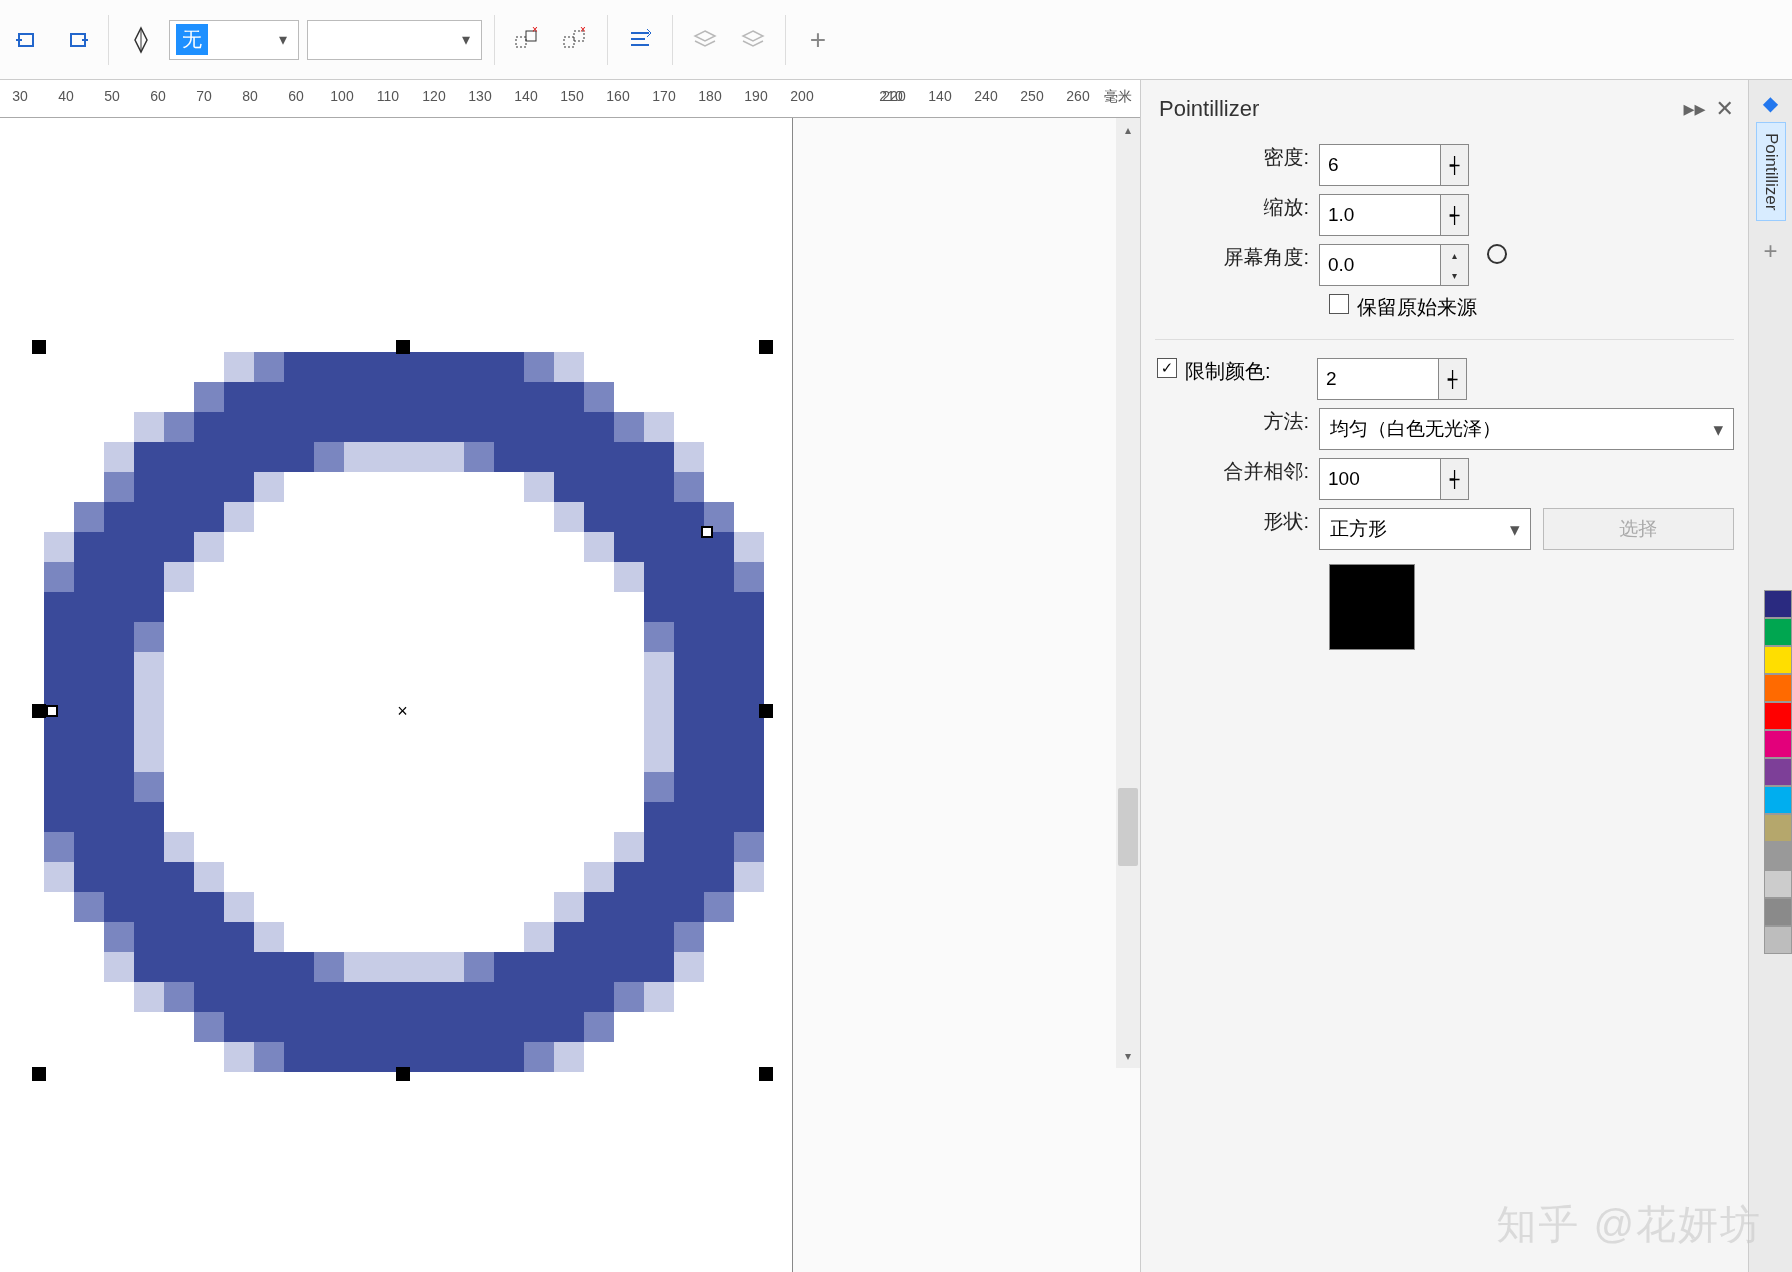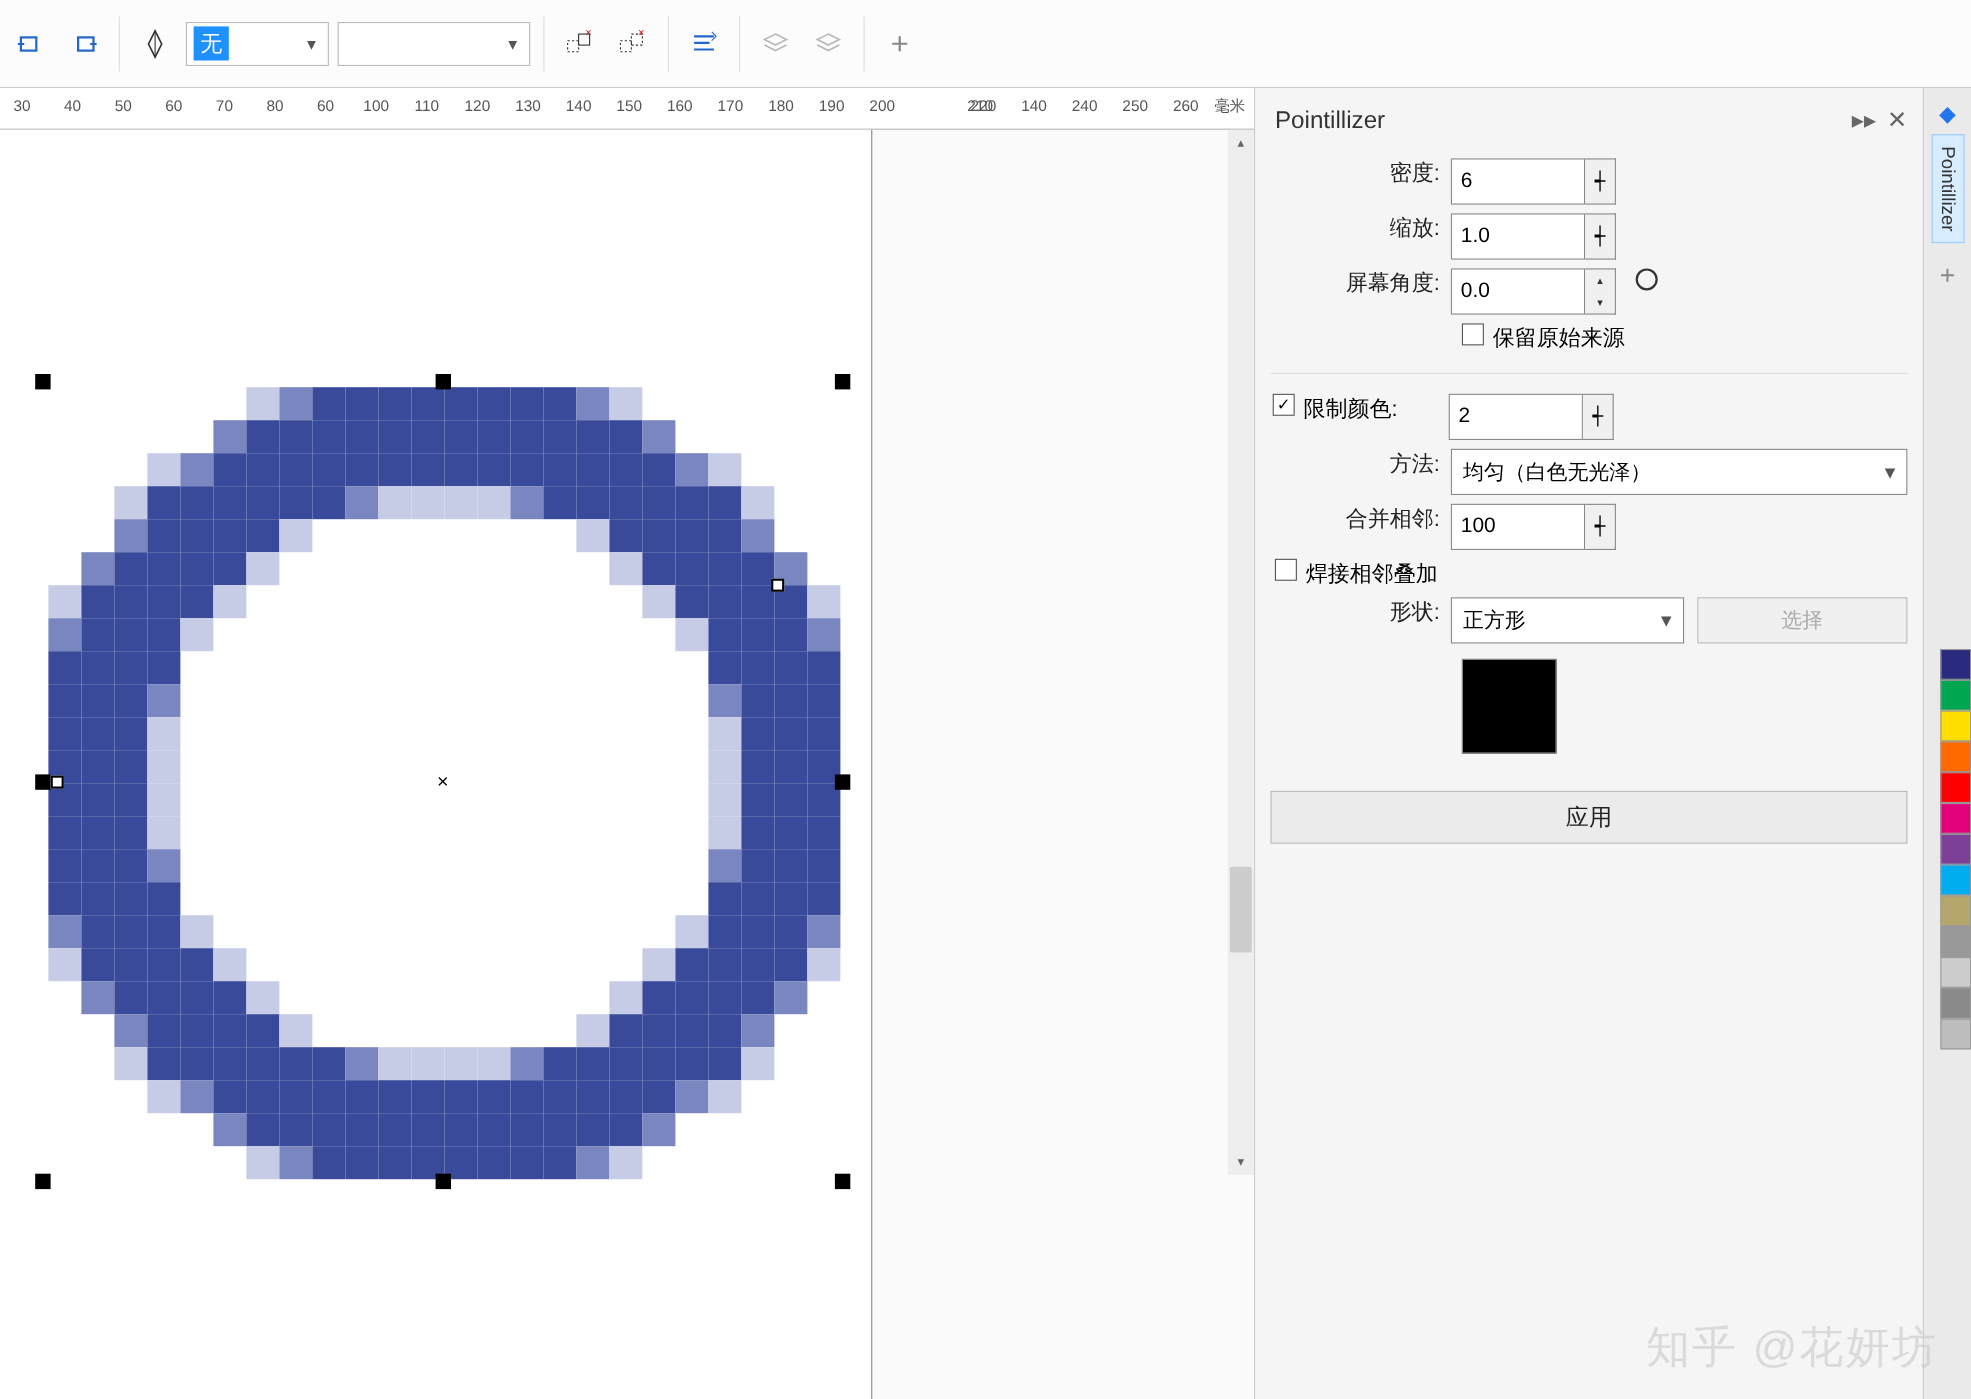--- a/index.html
+++ b/index.html
@@ -532,37 +532,32 @@
         <div class="select">
           <span>均匀（白色无光泽）</span>
           <span class="arr">▾</span>
         </div>
       </div>
       <div class="row">
         <span class="lbl">合并相邻:</span>
         <input type="text" value="100" style="">
         <div class="spin-mid">┽</div>
       </div>
-      <div class="row" style="padding-left:4px">
-        <span class="chk"></span>
-        <span style="font-size:20px">焊接相邻叠加</span>
-      </div>
       <div class="row">
         <span class="lbl">形状:</span>
         <div class="shape-row" style="flex:1">
           <div class="select shape-dd">
             <span>正方形</span>
             <span class="arr">▾</span>
           </div>
           <div class="btn">选择</div>
         </div>
       </div>
       <div class="swatch"></div>
 
-      <div class="apply-btn">应用</div>
     </div>
 
     <div class="rail">
       <div class="ic">◆</div>
       <div class="tab">Pointillizer</div>
       <div class="plus2">+</div>
     </div>
   </div>
 </div>
 

